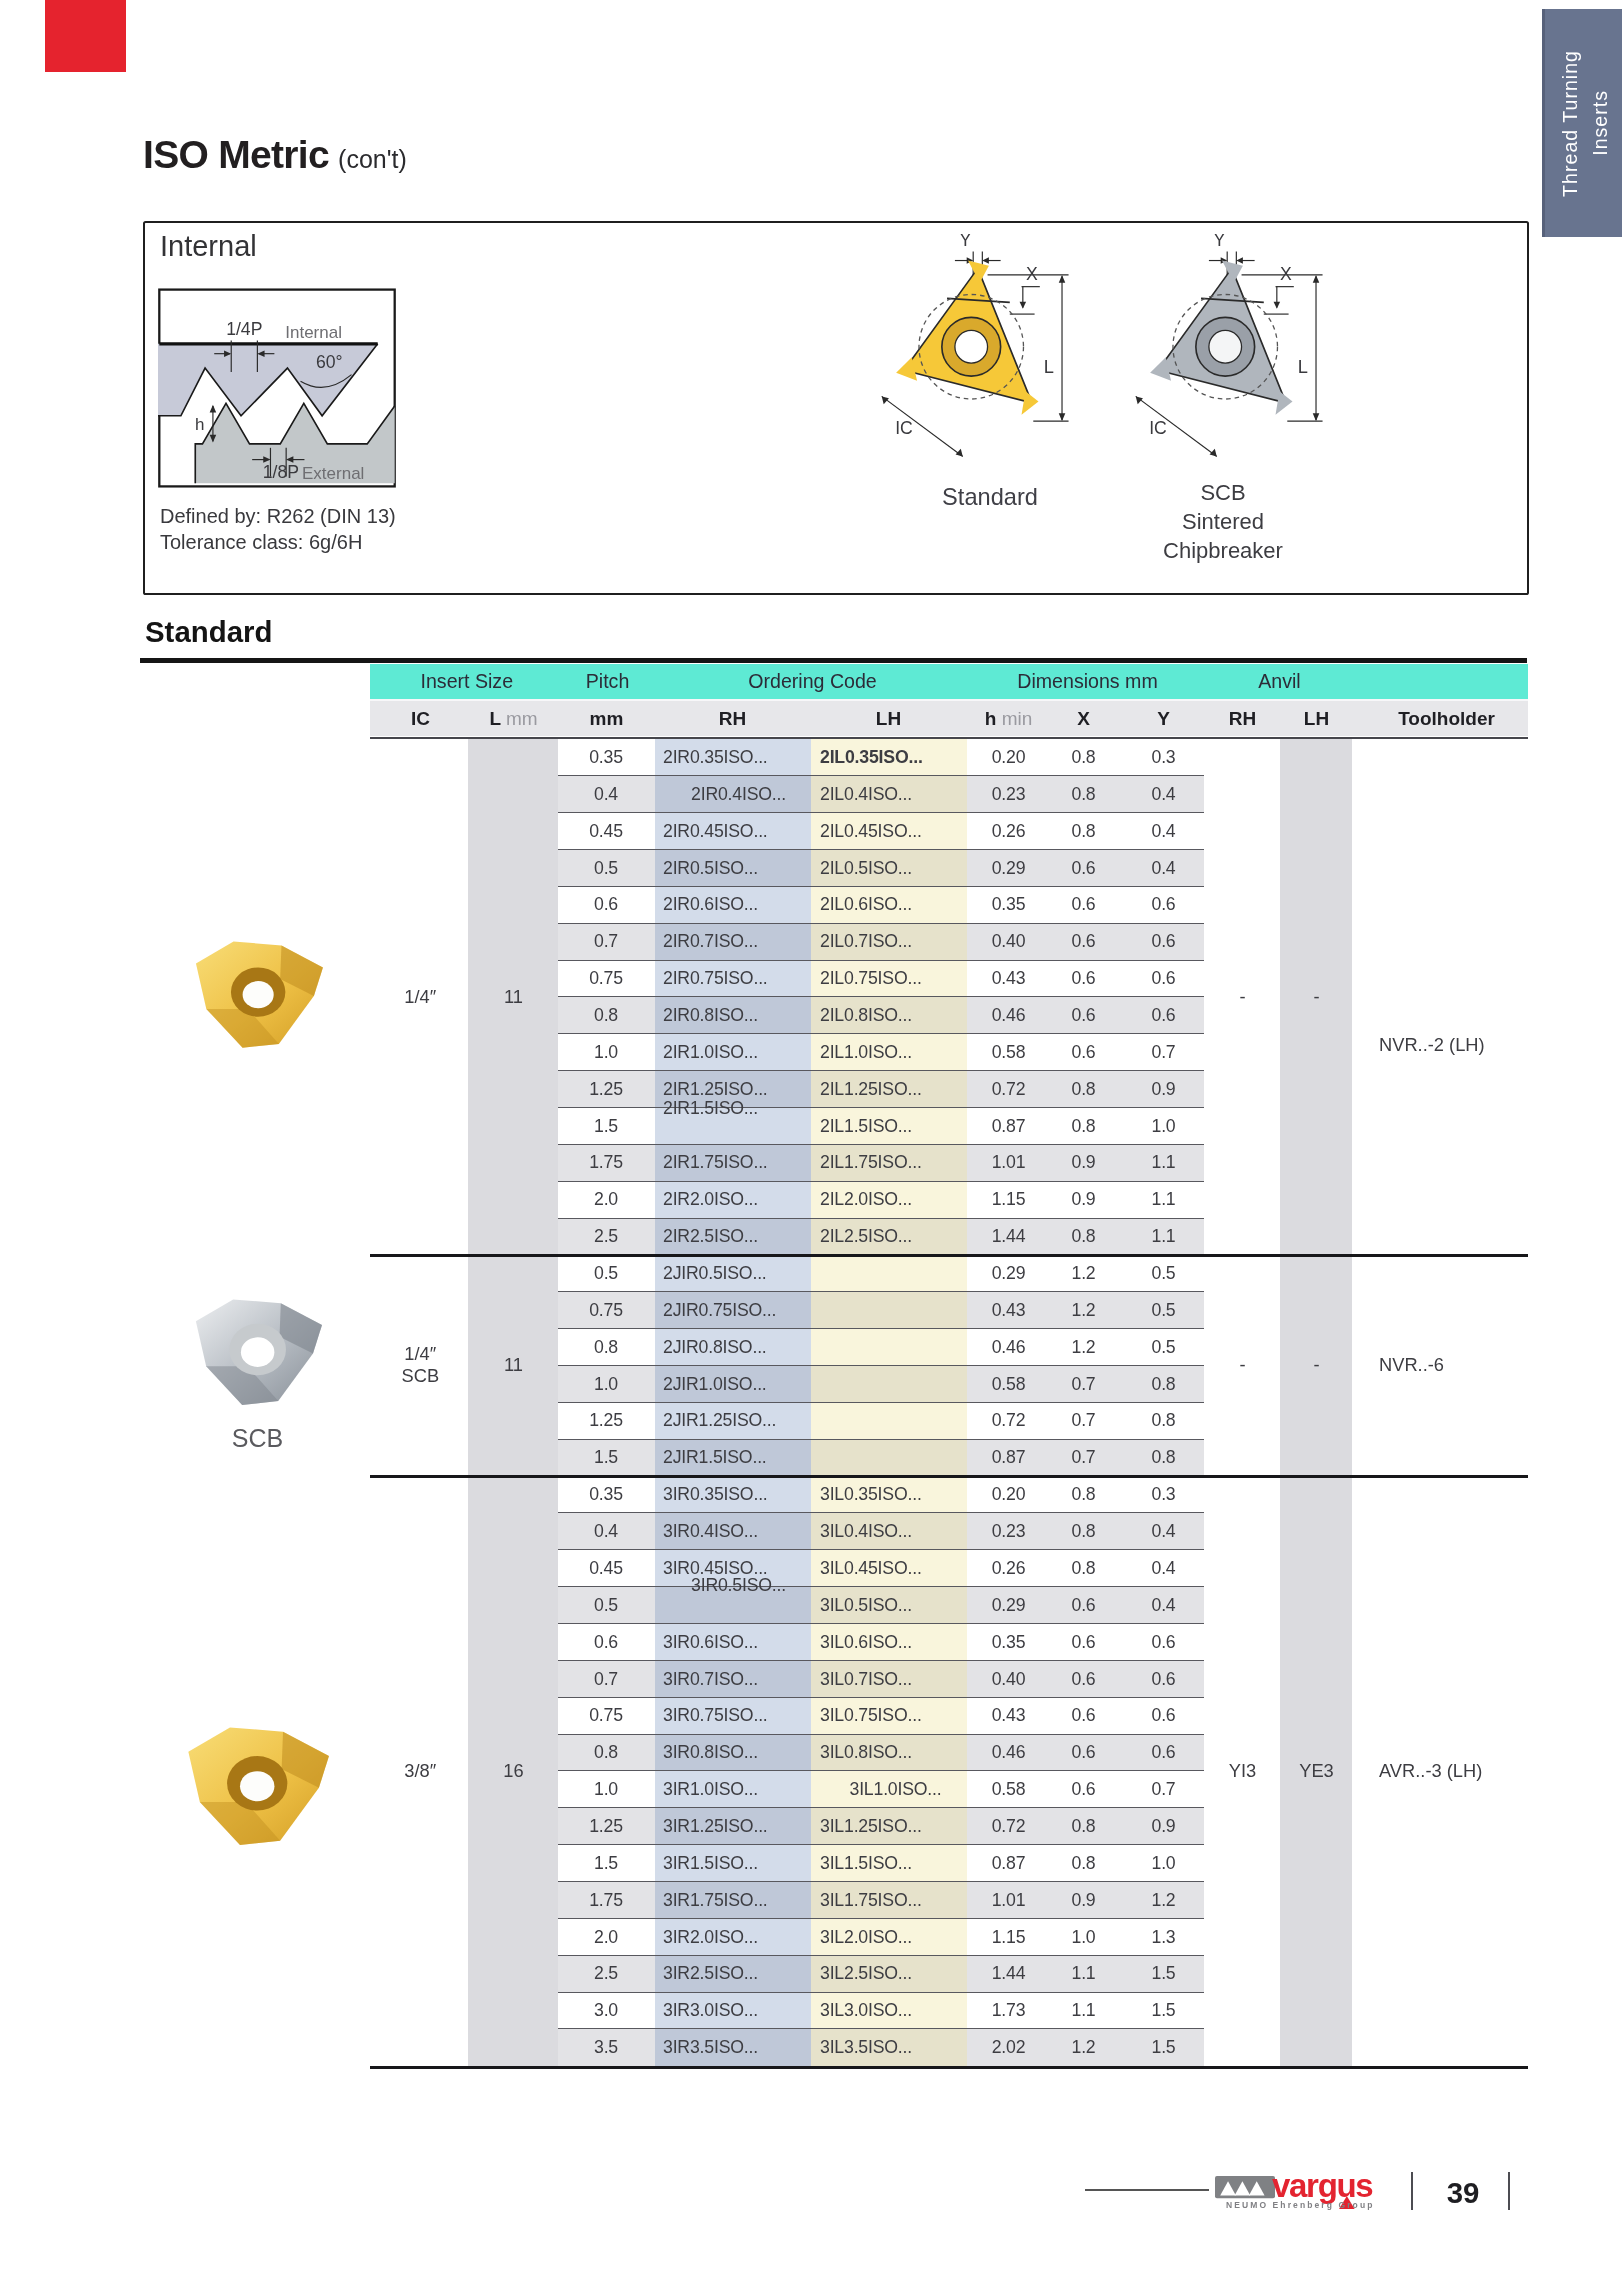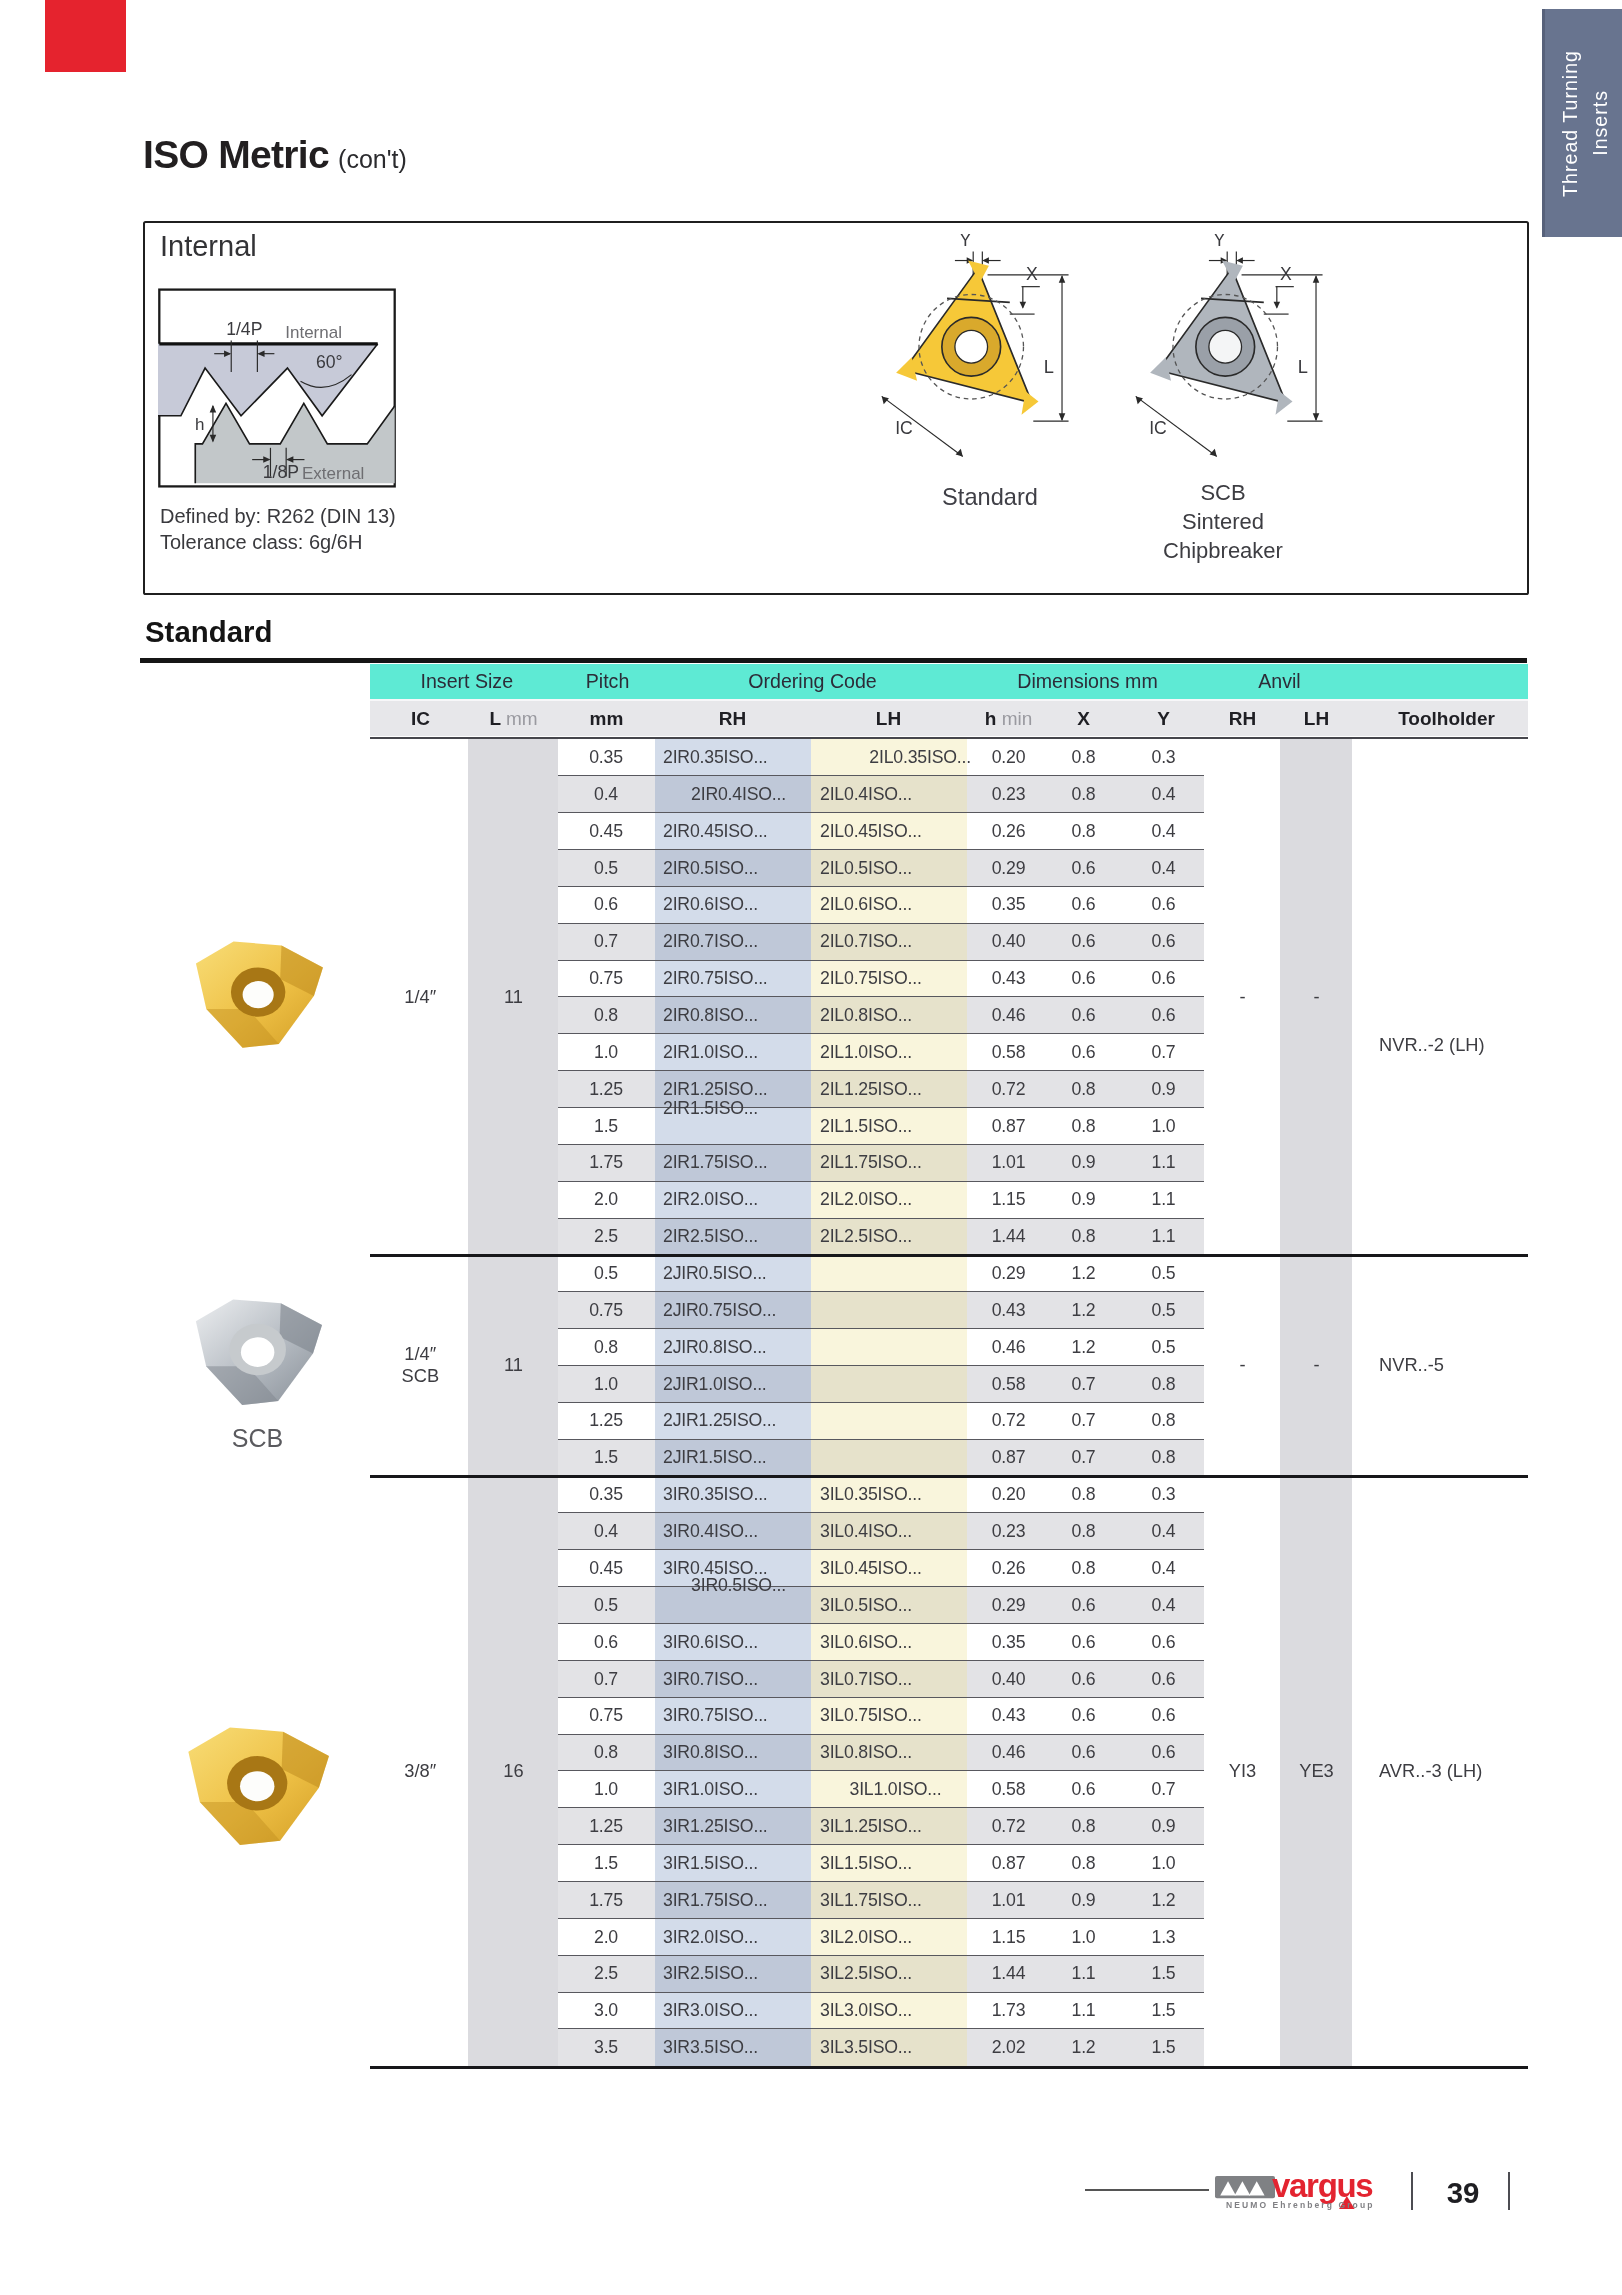--- a/index.html
+++ b/index.html
@@ -214,21 +214,21 @@
   </div>
   <div class="abs" id="hdr-line"></div>
 
   <div class="abs" id="tbl">
       <div class="band" style="left: 98px; width: 90px; background: rgb(219, 219, 223);"></div>
       <div class="band" style="left: 910px; width: 72px; background: rgb(219, 219, 223);"></div>
       <div class="band" style="left: 285px; width: 156px; background: rgba(110, 140, 185, 0.3);"></div>
       <div class="band" style="left: 441px; width: 156px; background: rgba(238, 224, 150, 0.33);"></div>
       <div class="cell" style="left: 190px; top: 0px; width: 92px; height: 37px; text-align: center; line-height: 37px;">0.35</div>
       <div class="cell" style="left: 293px; top: 0px; width: 151px; height: 37px; text-align: left; line-height: 37px;">2IR0.35ISO...</div>
-      <div class="cell" style="left: 450px; top: 0px; width: 151px; height: 37px; text-align: right; line-height: 37px;">2IL0.35ISO...</div>
+      <div class="cell" style="left: 450px; top: 0px; width: 151px; height: 37px; text-align: left; line-height: 37px; font-weight: bold;">2IL0.35ISO...</div>
       <div class="cell" style="left: 599px; top: 0px; width: 79px; height: 37px; text-align: center; line-height: 37px;">0.20</div>
       <div class="cell" style="left: 674px; top: 0px; width: 79px; height: 37px; text-align: center; line-height: 37px;">0.8</div>
       <div class="cell" style="left: 754px; top: 0px; width: 79px; height: 37px; text-align: center; line-height: 37px;">0.3</div>
       <div class="stripe" style="left: 188px; top: 37px; width: 646px; height: 37px;"></div>
       <div class="rline" style="left: 188px; top: 36px; width: 646px;"></div>
       <div class="cell" style="left: 190px; top: 37px; width: 92px; height: 37px; text-align: center; line-height: 37px;">0.4</div>
       <div class="cell" style="left: 293px; top: 37px; width: 151px; height: 37px; text-align: center; line-height: 37px;">2IR0.4ISO...</div>
       <div class="cell" style="left: 450px; top: 37px; width: 151px; height: 37px; text-align: left; line-height: 37px;">2IL0.4ISO...</div>
       <div class="cell" style="left: 599px; top: 37px; width: 79px; height: 37px; text-align: center; line-height: 37px;">0.23</div>
       <div class="cell" style="left: 674px; top: 37px; width: 79px; height: 37px; text-align: center; line-height: 37px;">0.8</div>
@@ -387,21 +387,21 @@
       </div>
       <div class="glabel" style="left: 111px; width: 65px; text-align: center; top: 615px; line-height: 22px;">
         <div>11</div>
       </div>
       <div class="glabel" style="left: 833px; width: 79px; text-align: center; top: 615px; line-height: 22px;">
         <div>-</div>
       </div>
       <div class="glabel" style="left: 907px; width: 79px; text-align: center; top: 615px; line-height: 22px;">
         <div>-</div>
       </div>
-      <div class="glabel" style="left: 1009px; width: 151px; text-align: left; top: 615px; line-height: 22px;">NVR..-5</div>
+      <div class="glabel" style="left: 1009px; width: 151px; text-align: left; top: 615px; line-height: 22px;">NVR..-6</div>
       <div class="gsep" style="top: 736px;"></div>
       <div class="cell" style="left: 190px; top: 737px; width: 92px; height: 37px; text-align: center; line-height: 37px;">0.35</div>
       <div class="cell" style="left: 293px; top: 737px; width: 151px; height: 37px; text-align: left; line-height: 37px;">3IR0.35ISO...</div>
       <div class="cell" style="left: 450px; top: 737px; width: 151px; height: 37px; text-align: left; line-height: 37px;">3IL0.35ISO...</div>
       <div class="cell" style="left: 599px; top: 737px; width: 79px; height: 37px; text-align: center; line-height: 37px;">0.20</div>
       <div class="cell" style="left: 674px; top: 737px; width: 79px; height: 37px; text-align: center; line-height: 37px;">0.8</div>
       <div class="cell" style="left: 754px; top: 737px; width: 79px; height: 37px; text-align: center; line-height: 37px;">0.3</div>
       <div class="stripe" style="left: 188px; top: 774px; width: 646px; height: 37px;"></div>
       <div class="rline" style="left: 188px; top: 773px; width: 646px;"></div>
       <div class="cell" style="left: 190px; top: 774px; width: 92px; height: 37px; text-align: center; line-height: 37px;">0.4</div>

